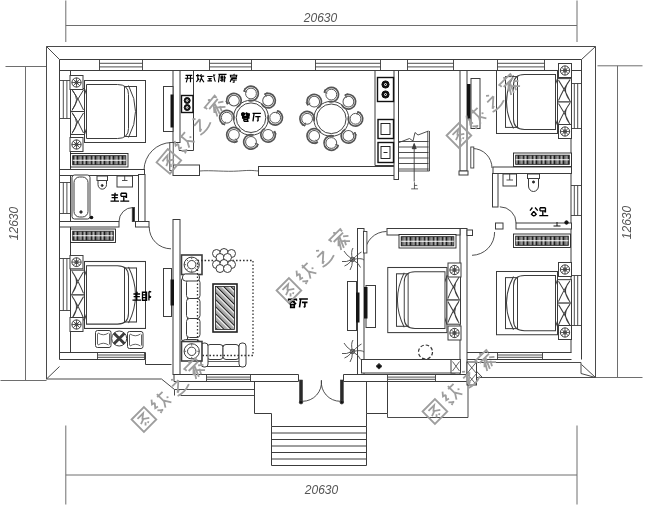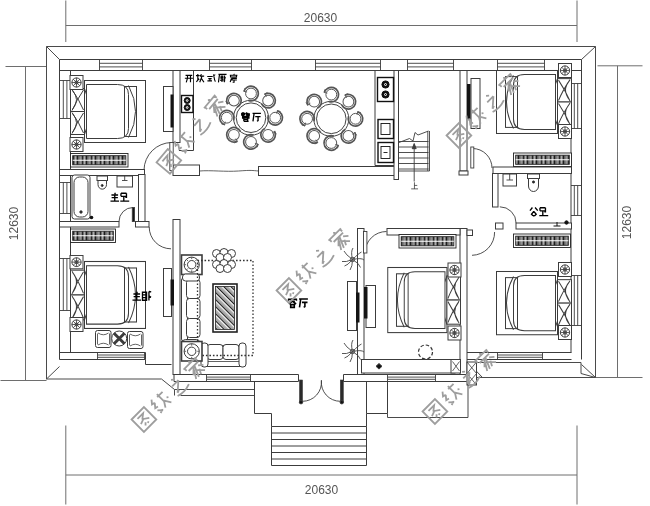--- a/index.html
+++ b/index.html
@@ -1,16 +1,16 @@
 <!DOCTYPE html>
 <html><head>
 <meta charset="utf-8">
 <style>
 html,body{margin:0;padding:0;background:#ffffff;}
-#plan{width:650px;height:506px;position:relative;font-family:"Liberation Sans",sans-serif;}
+#plan{width:650px;height:506px;position:relative;font-family:"Liberation Sans",sans-serif;font-style:italic;}
 svg{display:block;}
 </style>
 </head>
 <body>
 <div id="plan">
 <svg width="650" height="506" viewBox="0 0 650 506">
 <defs>
 
 <pattern id="barcode" width="9" height="8" patternUnits="userSpaceOnUse">
 <rect width="9" height="8" fill="#fff"></rect>

